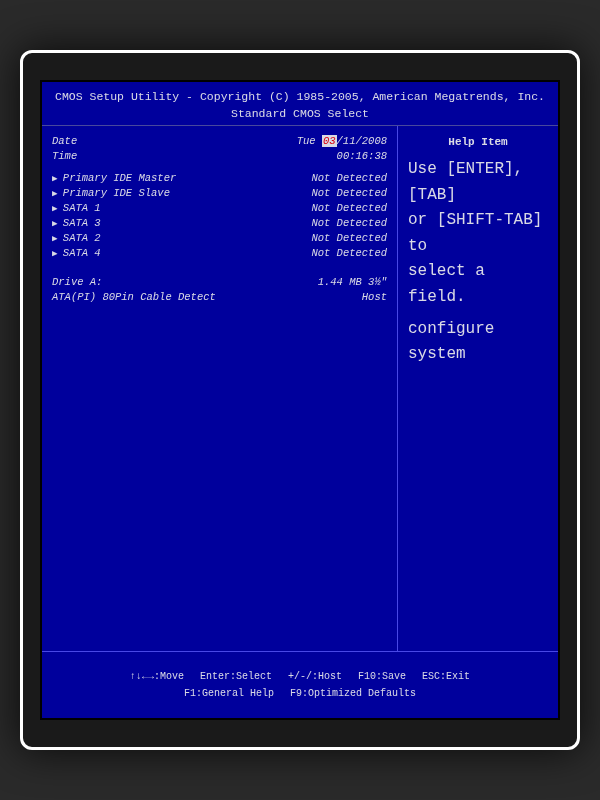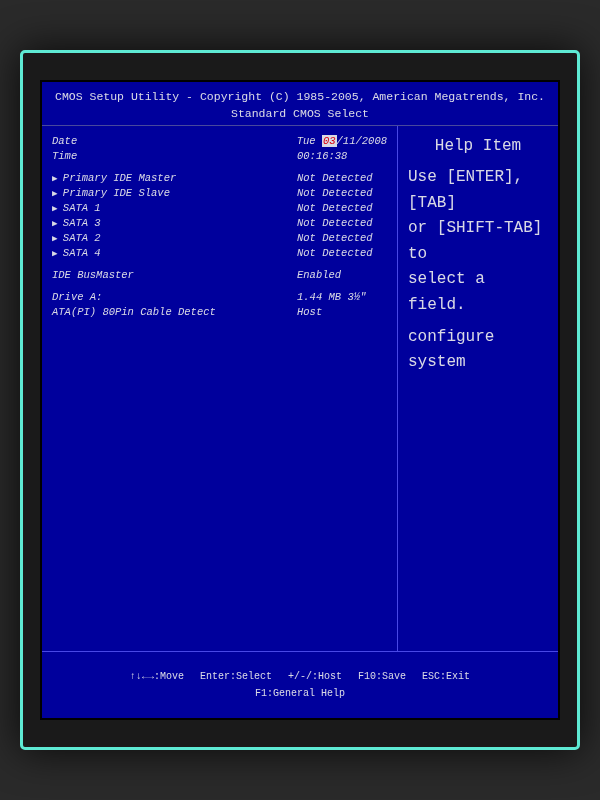--- a/index.html
+++ b/index.html
@@ -11,26 +11,26 @@
       align-items: center;
       justify-content: center;
       font-family: 'Courier New', Courier, monospace;
       overflow: hidden;
     }
 
     .monitor-outer {
       width: 560px;
       height: 700px;
       background: #1a1a1a;
-      border-radius: 5px;
+      border-radius: 12px;
       display: flex;
       align-items: center;
       justify-content: center;
       box-shadow: 0 0 40px rgba(0,0,0,0.8);
-      border: 3px solid #5eead4;
+      border: 3px solid #ffffff;
     }
 
     .screen {
       width: 520px;
       height: 640px;
       background: #0000aa;
       border: 2px solid #000;
       display: flex;
       flex-direction: column;
       overflow: hidden;
@@ -80,22 +80,22 @@
     .right-panel {
       width: 160px;
       padding: 8px 10px;
       color: #ffffff;
       font-size: 10px;
       line-height: 1.6;
     }
 
     .right-panel .help-title {
       color: #ffffff;
-      font-weight: normal;
-      font-size: 16px;
+      font-weight: bold;
+      font-size: 11px;
       margin-bottom: 6px;
       text-align: center;
     }
 
     .right-panel .help-text {
       color: #ffffff;
       font-size: 16px;
       line-height: 1.6;
     }
 
@@ -108,21 +108,21 @@
       font-style: italic;
     }
 
     .row .label {
       color: #ffffff;
       white-space: nowrap;
     }
 
     .row .value {
       color: #ffffff;
-      text-align: left;
+      text-align: right;
       min-width: 90px;
       margin-left: 46px;
     }
 
     .row .label.arrow::before {
       content: '▶ ';
       font-size: 9px;
     }
 
     .date-value {
@@ -214,24 +214,20 @@
           <span class="value">Not Detected</span>
         </div>
 
         <div class="row">
           <span class="label arrow">SATA 4</span>
           <span class="value">Not Detected</span>
         </div>
 
         <div class="spacer"></div>
 
-        <div class="row">
-          <span class="label">IDE BusMaster</span>
-          <span class="value">Enabled</span>
-        </div>
 
         <div class="spacer"></div>
 
         <div class="row">
           <span class="label">Drive A:</span>
           <span class="value">1.44 MB 3½"</span>
         </div>
 
         <div class="row">
           <span class="label">ATA(PI) 80Pin Cable Detect</span>
@@ -254,17 +250,18 @@
     <div class="footer-bar">
       <div class="footer-line">
         <span class="key-hint">↑↓←→:Move</span>
         <span class="key-hint">Enter:Select</span>
         <span class="key-hint">+/-/:Host</span>
         <span class="key-hint">F10:Save</span>
         <span class="key-hint">ESC:Exit</span>
       </div>
       <div class="footer-line">
         <span class="key-hint">F1:General Help</span>
+        <span class="key-hint">F9:Optimized Defaults</span>
       </div>
     </div>
 
   </div>
 </div>
 
 </body></html>

